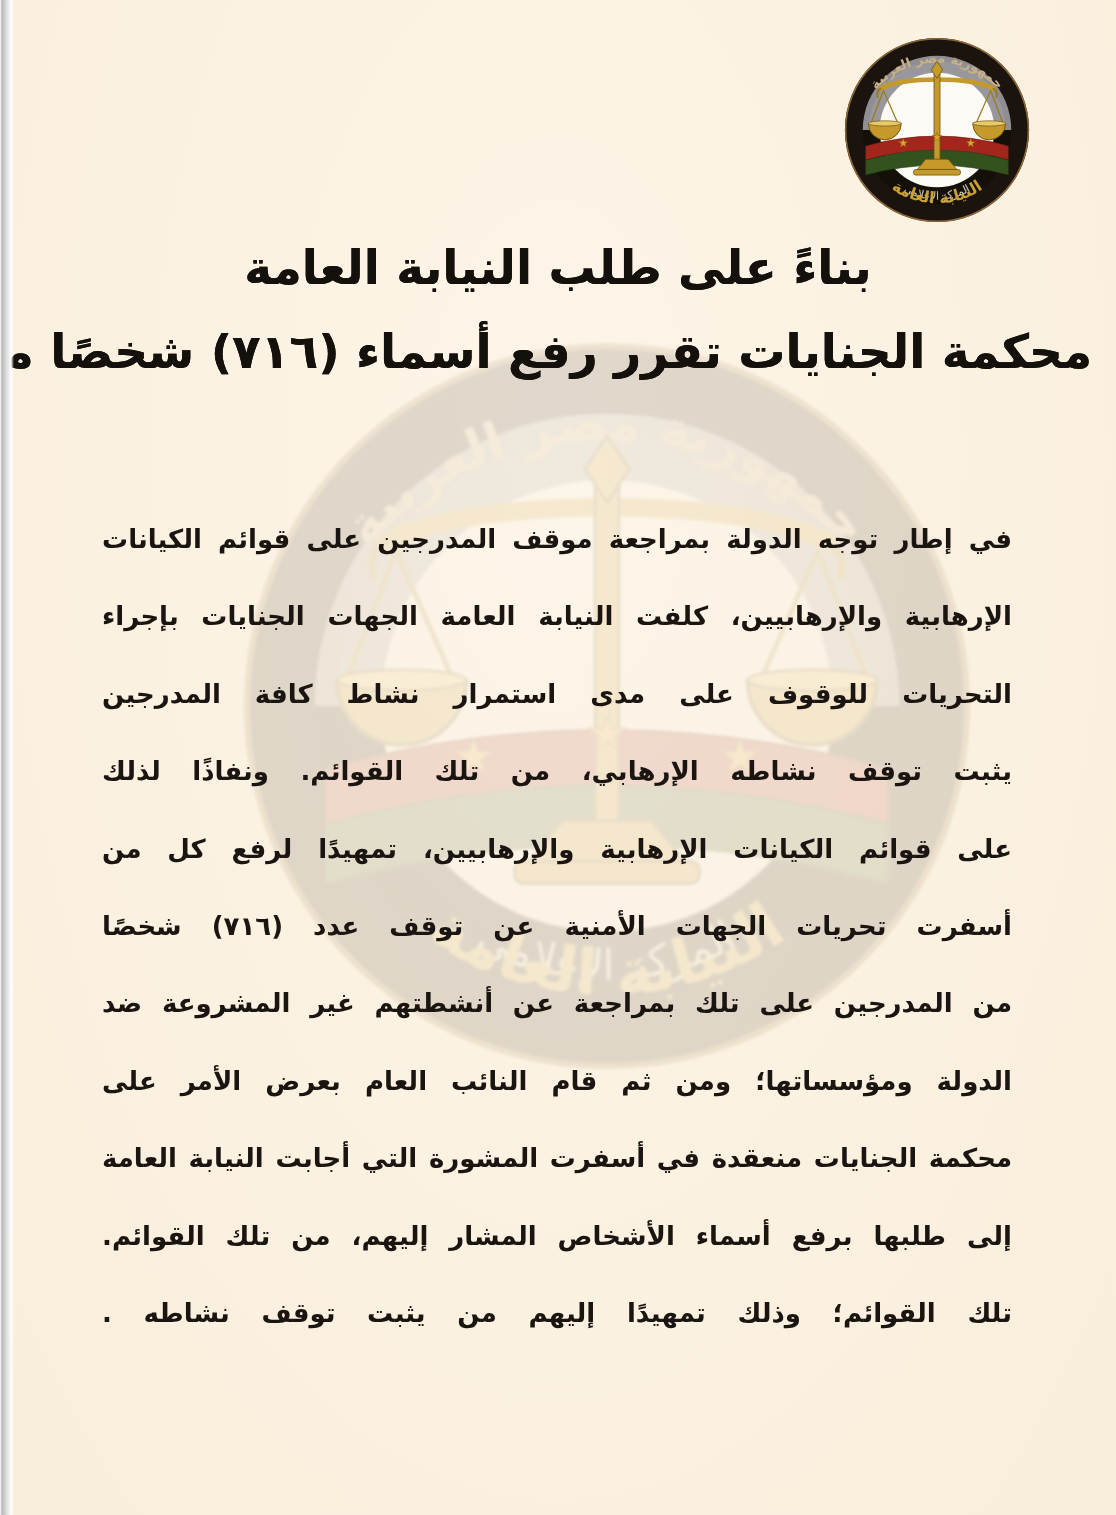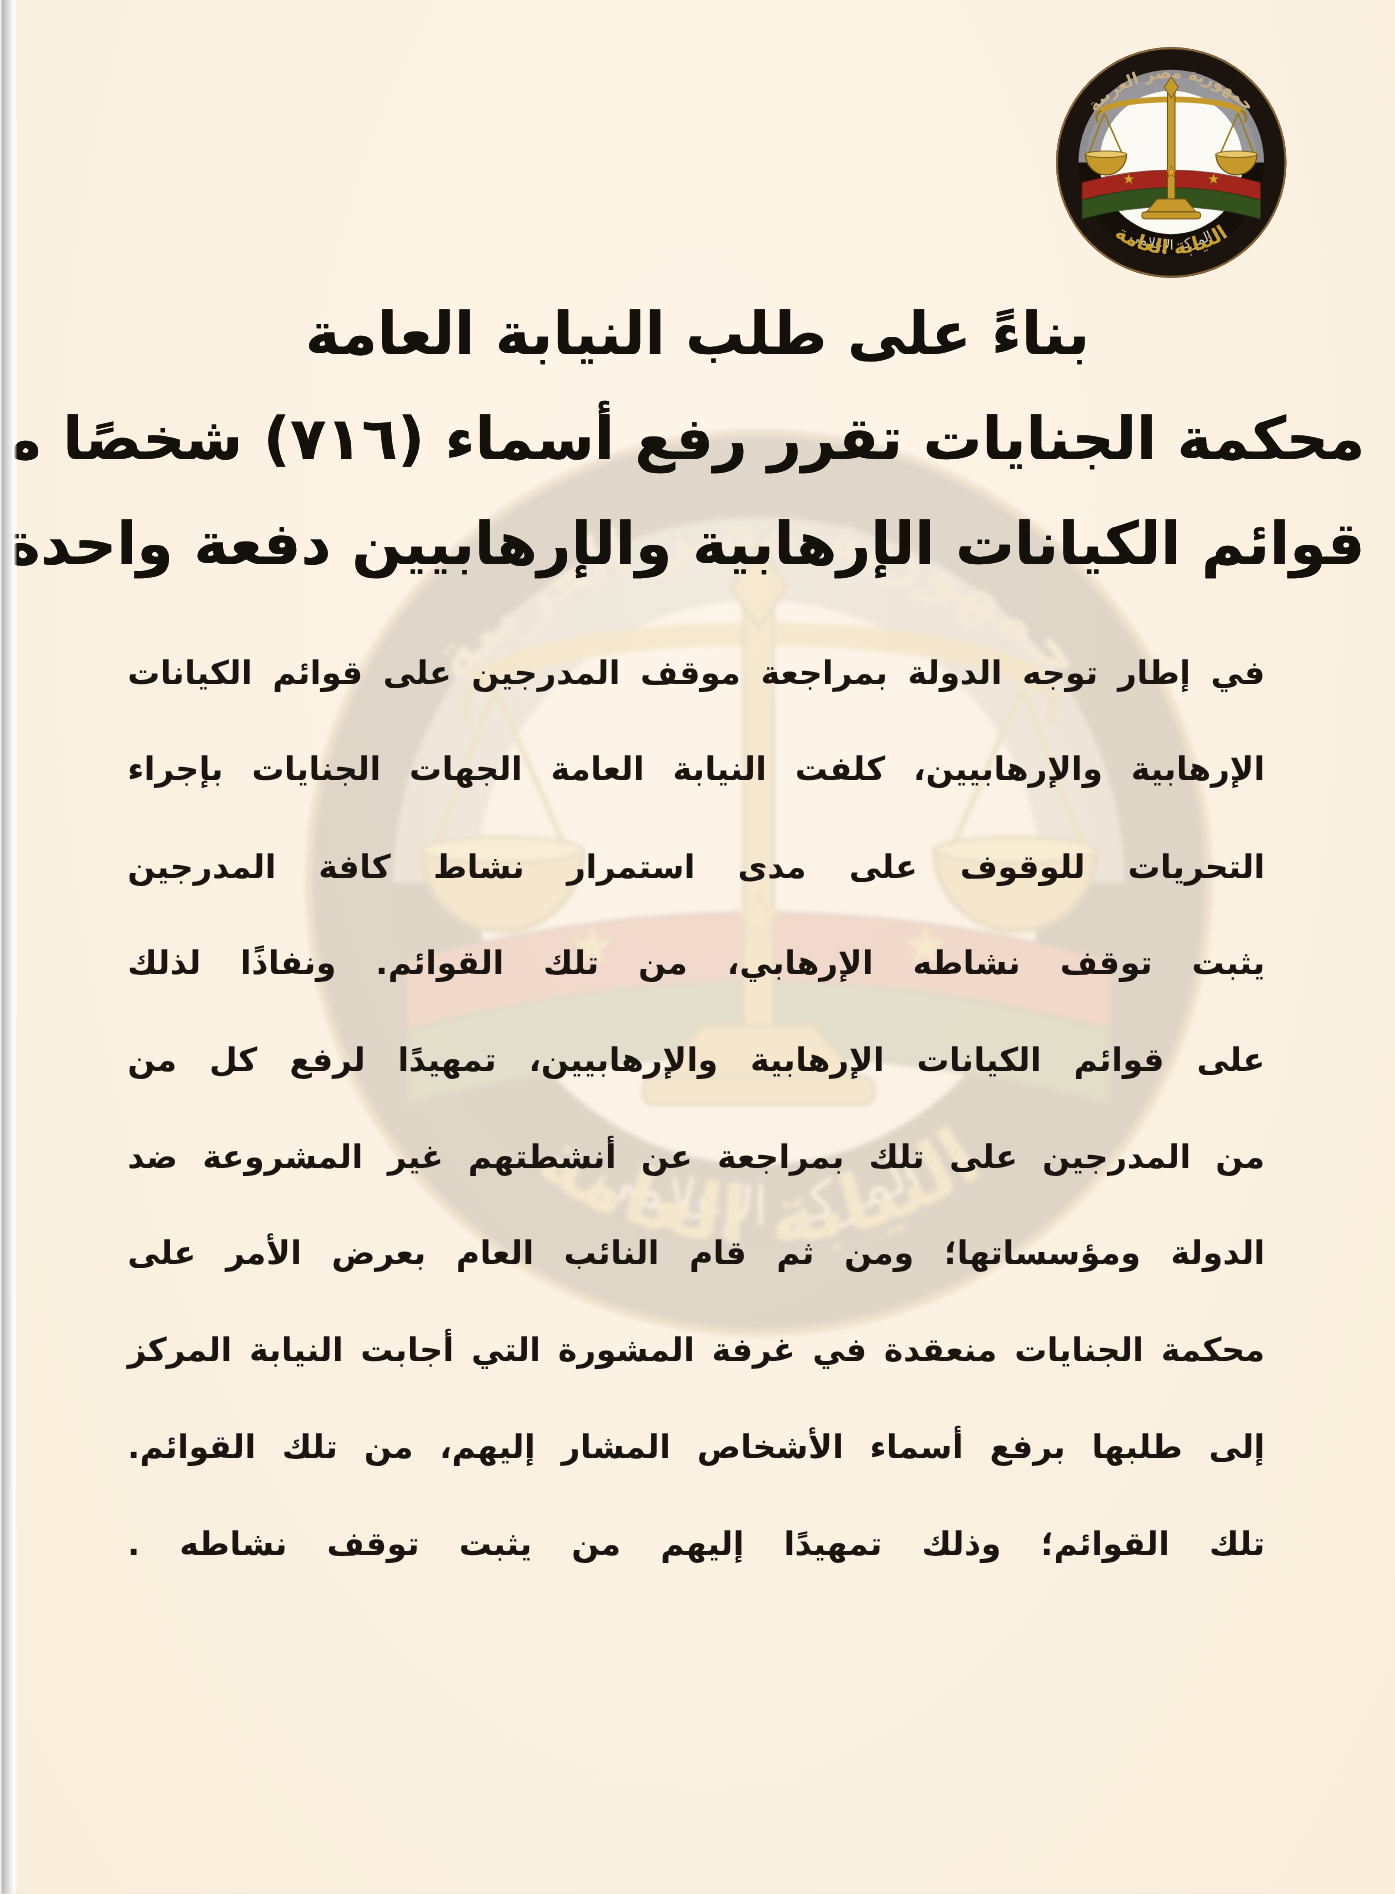--- a/index.html
+++ b/index.html
@@ -125,28 +125,28 @@
     <use href="#emblem"></use>
   </svg>
 
   <svg class="logo" viewBox="0 0 200 200">
     <use href="#emblem"></use>
   </svg>
 
   <div class="headline" dir="rtl">
     <div class="h-line">بناءً على طلب النيابة العامة</div>
     <div class="h-line">محكمة الجنايات تقرر رفع أسماء (٧١٦) شخصًا من</div>
-    <div class="h-line">قوائم الكيانات الإرهابية والإرهابيين دفعة واحدة</div>
   </div>
 
   <div class="body-text" dir="rtl">
     <div class="b-line">في إطار توجه الدولة بمراجعة موقف المدرجين على قوائم الكيانات</div>
     <div class="b-line">الإرهابية والإرهابيين، كلفت النيابة العامة الجهات الجنايات بإجراء</div>
     <div class="b-line">التحريات للوقوف على مدى استمرار نشاط كافة المدرجين</div>
     <div class="b-line">يثبت توقف نشاطه الإرهابي، من تلك القوائم. ونفاذًا لذلك</div>
     <div class="b-line">على قوائم الكيانات الإرهابية والإرهابيين، تمهيدًا لرفع كل من</div>
+    <div class="b-line">أسفرت تحريات الجهات الأمنية عن توقف عدد (٧١٦) شخصًا</div>
     <div class="b-line">من المدرجين على تلك بمراجعة عن أنشطتهم غير المشروعة ضد</div>
     <div class="b-line">الدولة ومؤسساتها؛ ومن ثم قام النائب العام بعرض الأمر على</div>
-    <div class="b-line">محكمة الجنايات منعقدة في غرفة المشورة التي أجابت النيابة المركز</div>
+    <div class="b-line">محكمة الجنايات منعقدة في أسفرت المشورة التي أجابت النيابة العامة</div>
     <div class="b-line">إلى طلبها برفع أسماء الأشخاص المشار إليهم، من تلك القوائم.</div>
     <div class="b-line">تلك القوائم؛ وذلك تمهيدًا إليهم من يثبت توقف نشاطه .</div>
   </div>
 </div>
 
 </body></html>

